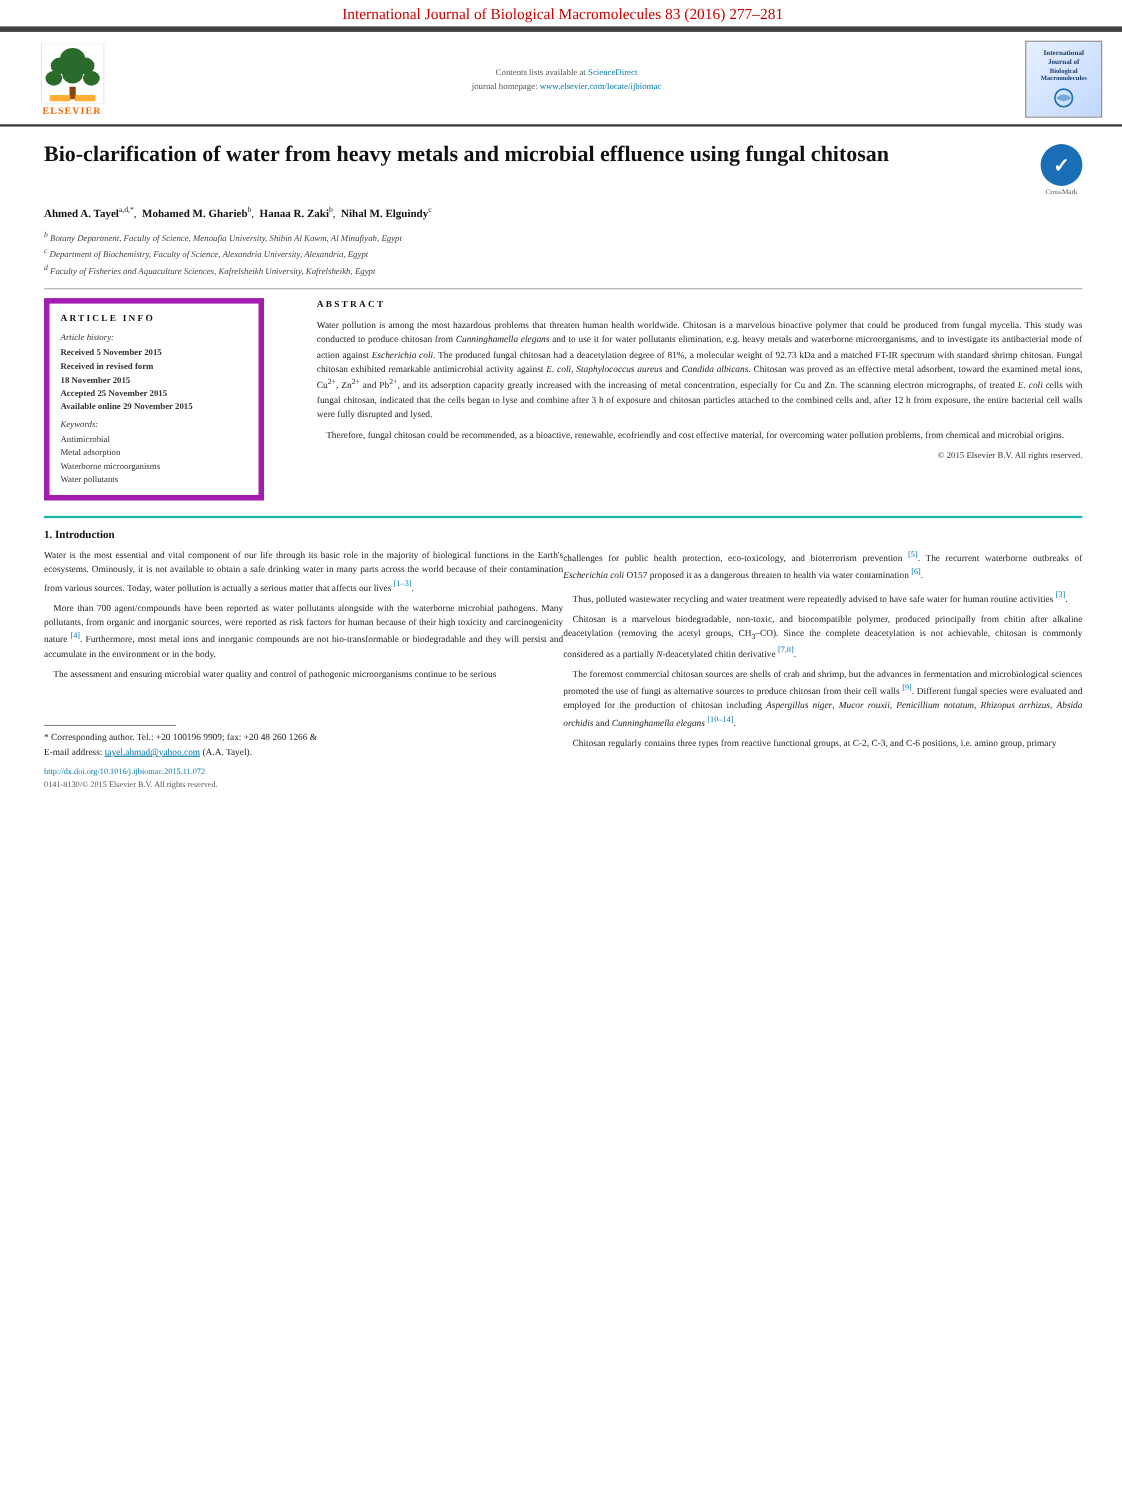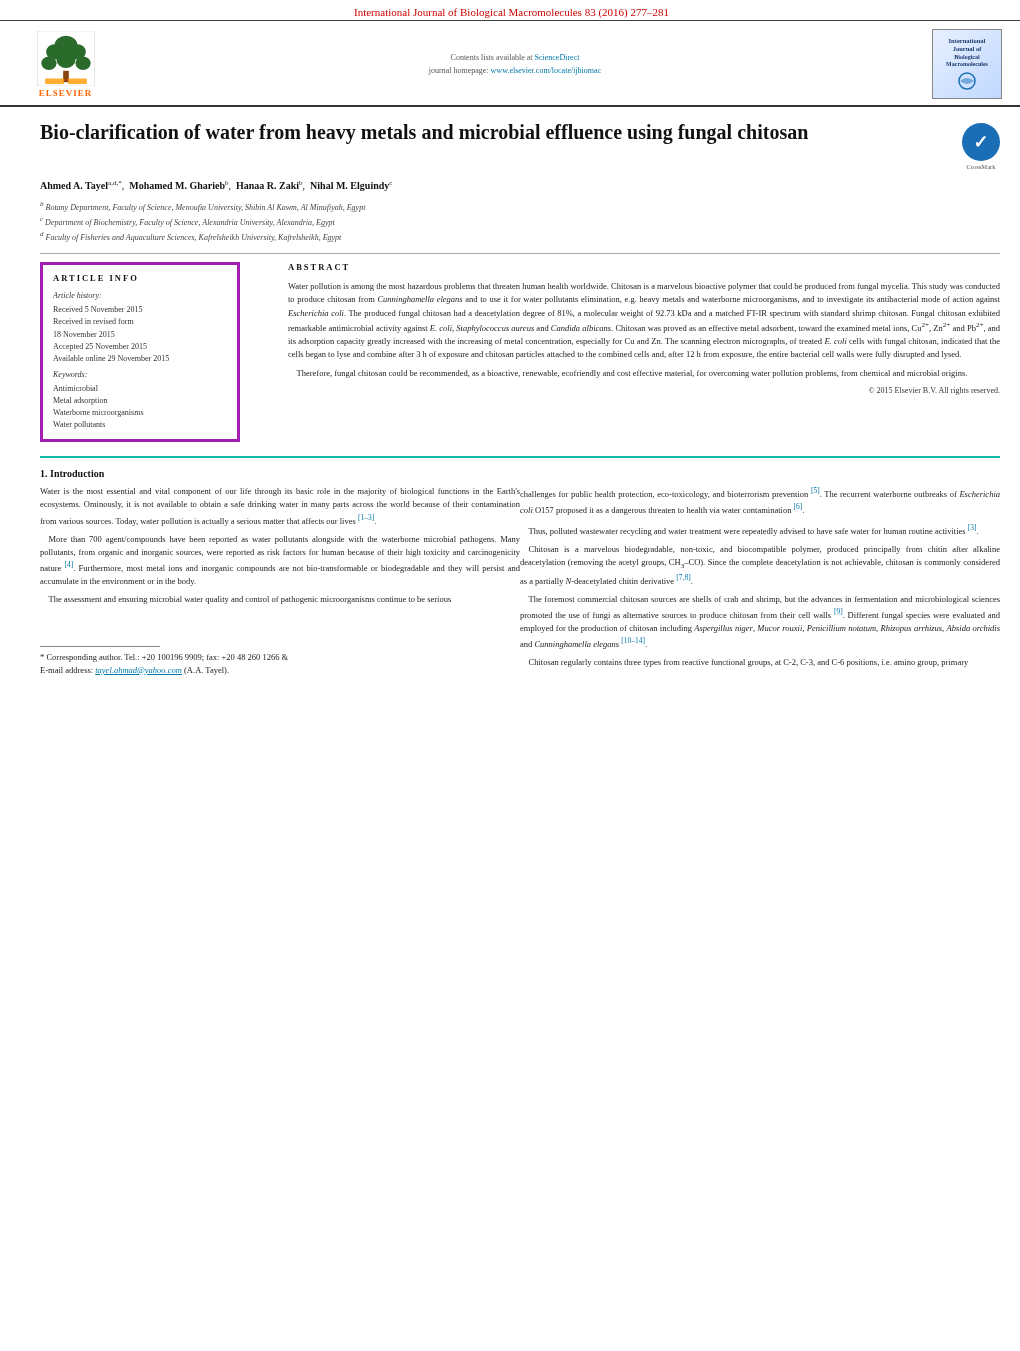--- a/index.html
+++ b/index.html
@@ -15,23 +15,23 @@
       width: 1020px;
       min-height: 1351px;
       background: #fff;
       padding: 0;
     }
 
     
     .journal-top-bar {
       text-align: center;
       padding: 6px 0 2px 3px;
-      font-size: 11px;
+      font-size: 14px;
       color: #c00;
-      border-bottom: 1px solid #404040;
+      border-bottom: 5px solid #404040;
     }
 
     
     .journal-header {
       display: flex;
       align-items: center;
       padding: 8px 18px 6px 18px;
       border-bottom: 2px solid #333;
     }
     .journal-logo-left {
@@ -100,21 +100,21 @@
       font-size: 7px;
       color: #1a3a6a;
       font-weight: bold;
       text-align: center;
       line-height: 1.3;
       background: linear-gradient(135deg, #e8f0ff 0%, #c0d8ff 100%);
     }
 
     
     .article-content {
-      padding: 12px 20px 10px 40px;
+      padding: 12px 36px 10px 40px;
     }
 
     
     .article-title-section {
       display: flex;
       align-items: flex-start;
       margin-bottom: 8px;
     }
     .article-title {
       font-size: 20px;
@@ -188,21 +188,21 @@
       width: 200px;
       flex-shrink: 0;
     }
     .col-right {
       flex: 1;
       margin-left: 28px;
     }
 
     
     .article-info-box {
-      border: 3px solid #a21caf;
+      border: 5px solid #a21caf;
       padding: 8px 10px;
       font-size: 8px;
     }
     .article-info-title {
       font-size: 8.5px;
       font-weight: bold;
       letter-spacing: 2px;
       margin-bottom: 8px;
       color: #111;
     }
@@ -210,20 +210,21 @@
       font-style: italic;
       font-size: 8px;
       color: #333;
       margin-bottom: 4px;
     }
     .info-item {
       font-size: 8px;
       color: #333;
       margin-bottom: 1px;
       line-height: 1.4;
+      font-weight: bold;
     }
     .keywords-section {
       margin-top: 6px;
     }
     .keyword-item {
       font-size: 8px;
       color: #333;
       line-height: 1.5;
     }
 
@@ -422,23 +423,29 @@
           <p>More than 700 agent/compounds have been reported as water pollutants alongside with the waterborne microbial pathogens. Many pollutants, from organic and inorganic sources, were reported as risk factors for human because of their high toxicity and carcinogenicity nature <span class="ref">[4]</span>. Furthermore, most metal ions and inorganic compounds are not bio-transformable or biodegradable and they will persist and accumulate in the environment or in the body.</p>
           <p>The assessment and ensuring microbial water quality and control of pathogenic microorganisms continue to be serious</p>
 
           <div style="margin-top: 40px;">
             <hr style="border:none;border-top:1px solid #888;width:120px;margin:0 0 4px 0;">
             <div class="footnote-line">
               <span>* Corresponding author. Tel.: +20 100196 9909; fax: +20 48 260 1266 &amp;</span>
             </div>
             <div class="footnote-line">
               <span>E-mail address:</span>
-              <a href="#" style="color:#07a;font-style:italic;">tayel.ahmad@yahoo.com</a>
+              <a href="#" style="color:#07a;">tayel.ahmad@yahoo.com</a>
               <span>(A.A. Tayel).</span>
             </div>
+          </div>
+          <div class="page-footer">
+            <div>
+              <a href="#" class="footer-link">http://dx.doi.org/10.1016/j.ijbiomac.2015.11.072</a>
+            </div>
+            <div>0141-8130/© 2015 Elsevier B.V. All rights reserved.</div>
           </div>
         </div>
 
         <div class="body-col">
           <p>challenges for public health protection, eco-toxicology, and bioterrorism prevention <span class="ref">[5]</span>. The recurrent waterborne outbreaks of <em>Escherichia coli</em> O157 proposed it as a dangerous threaten to health via water contamination <span class="ref">[6]</span>.</p>
           <p>Thus, polluted wastewater recycling and water treatment were repeatedly advised to have safe water for human routine activities <span class="ref">[3]</span>.</p>
           <p>Chitosan is a marvelous biodegradable, non-toxic, and biocompatible polymer, produced principally from chitin after alkaline deacetylation (removing the acetyl groups, CH<sub>3</sub>–CO). Since the complete deacetylation is not achievable, chitosan is commonly considered as a partially <em>N</em>-deacetylated chitin derivative <span class="ref">[7,8]</span>.</p>
           <p>The foremost commercial chitosan sources are shells of crab and shrimp, but the advances in fermentation and microbiological sciences promoted the use of fungi as alternative sources to produce chitosan from their cell walls <span class="ref">[9]</span>. Different fungal species were evaluated and employed for the production of chitosan including <em>Aspergillus niger</em>, <em>Mucor rouxii</em>, <em>Penicillium notatum</em>, <em>Rhizopus arrhizus</em>, <em>Absida orchidis</em> and <em>Cunninghamella elegans</em> <span class="ref">[10–14]</span>.</p>
           <p>Chitosan regularly contains three types from reactive functional groups, at C-2, C-3, and C-6 positions, i.e. amino group, primary</p>
         </div>

